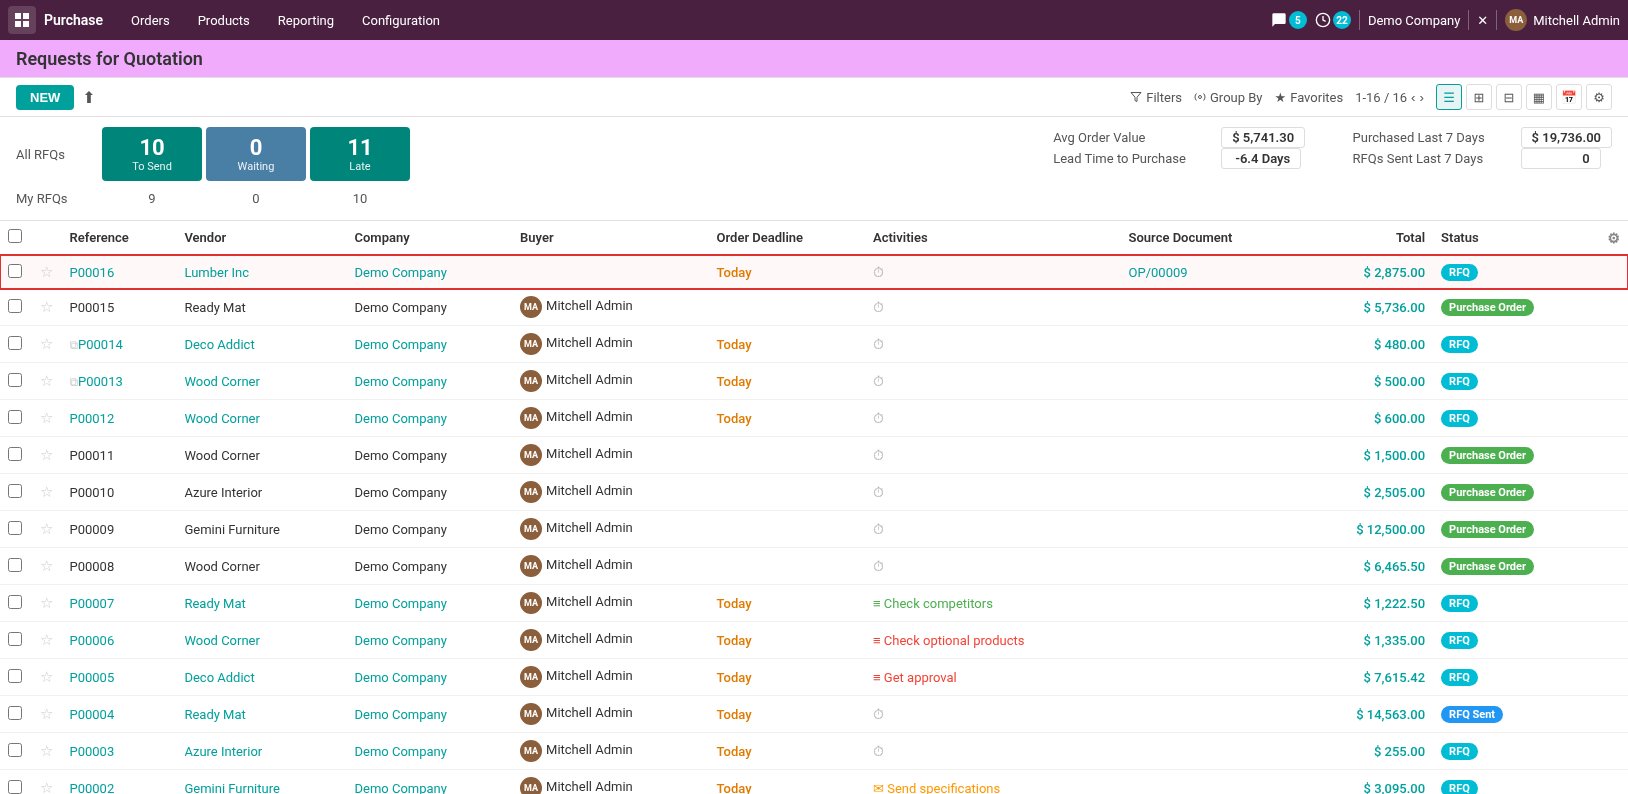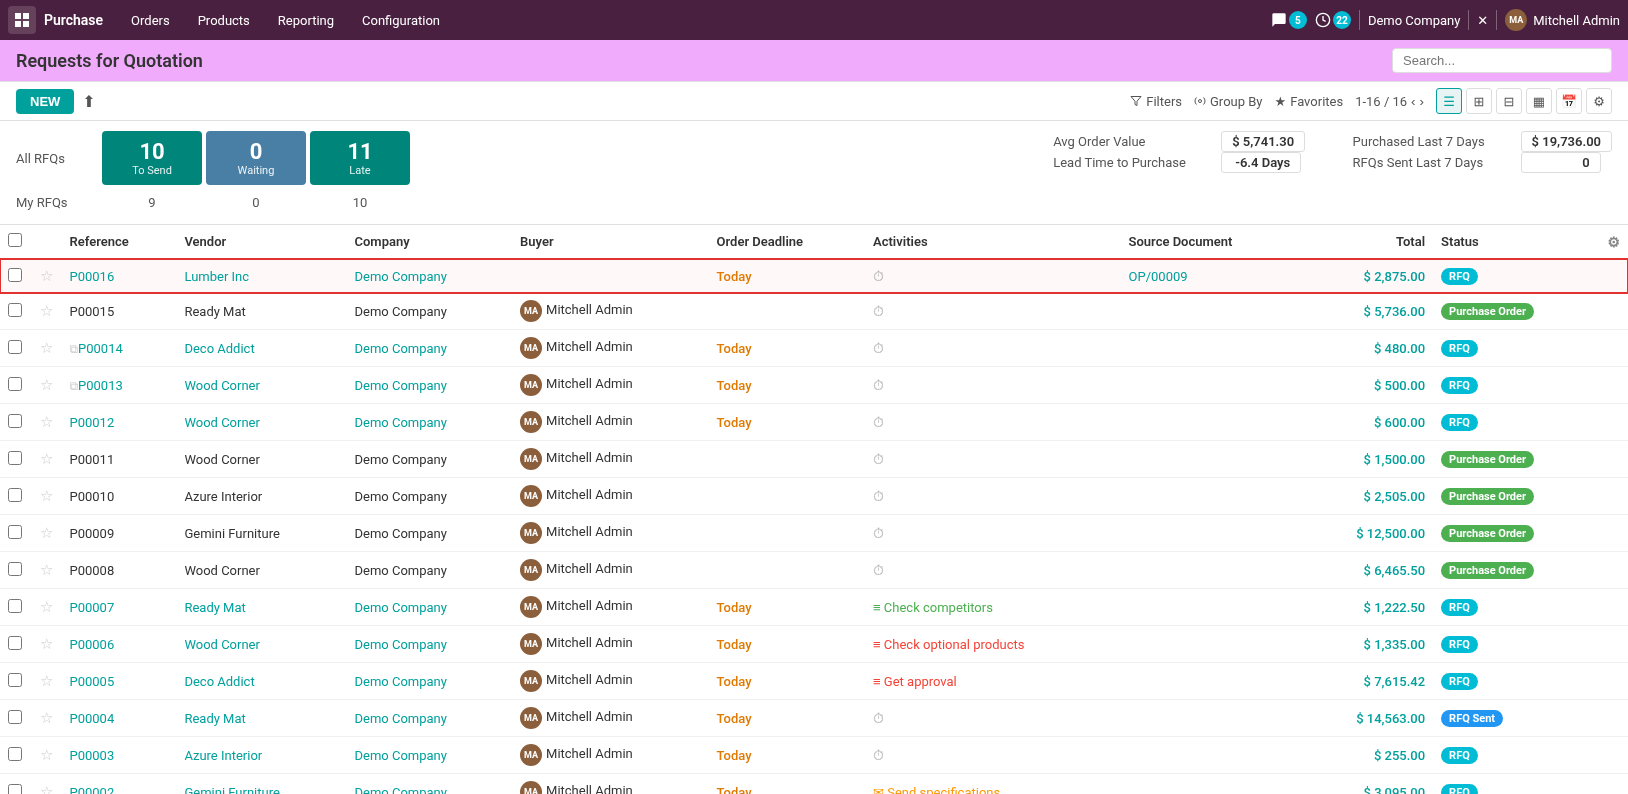--- a/index.html
+++ b/index.html
@@ -114,21 +114,20 @@
     <div class="topnav-divider"></div>
     <div class="topnav-icon-group">
       <div class="avatar">MA</div>
       <span>Mitchell Admin</span>
     </div>
   </div>
 </div>
 
 <div class="subheader">
   <h1 class="page-title">Requests for Quotation</h1>
-  <input class="search-bar" type="text" placeholder="Search..." style="">
 </div>
 
 <div class="toolbar">
   <button class="btn-new">NEW</button>
   <button class="btn-upload" title="Import">⬆</button>
   <div class="toolbar-right">
     <div class="toolbar-filter">
       <svg width="12" height="12" viewBox="0 0 24 24" fill="none" stroke="#555" stroke-width="2">
           <polygon points="22,3 2,3 10,12.46 10,19 14,21 14,12.46"></polygon>
         </svg>

